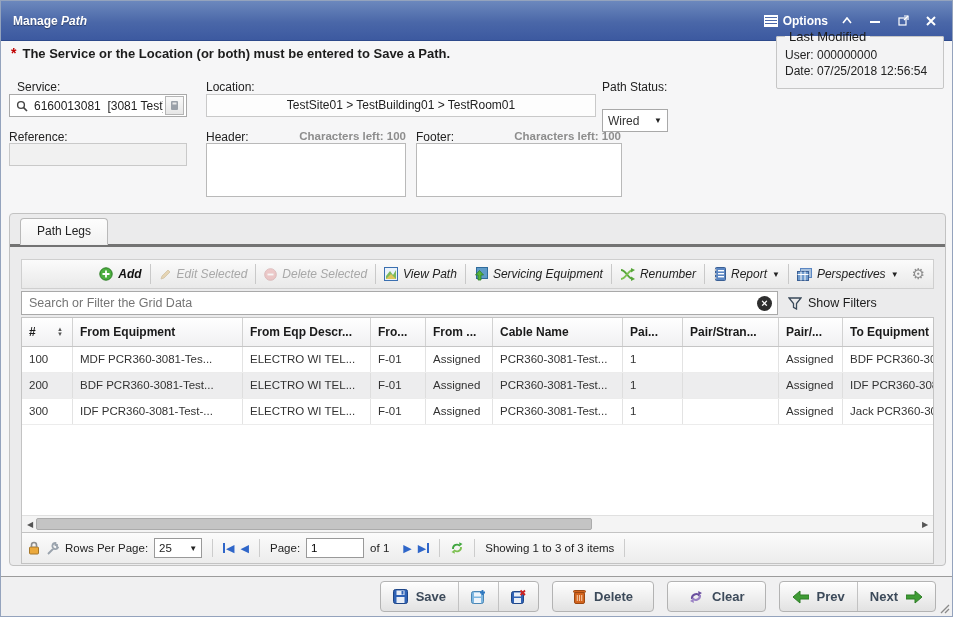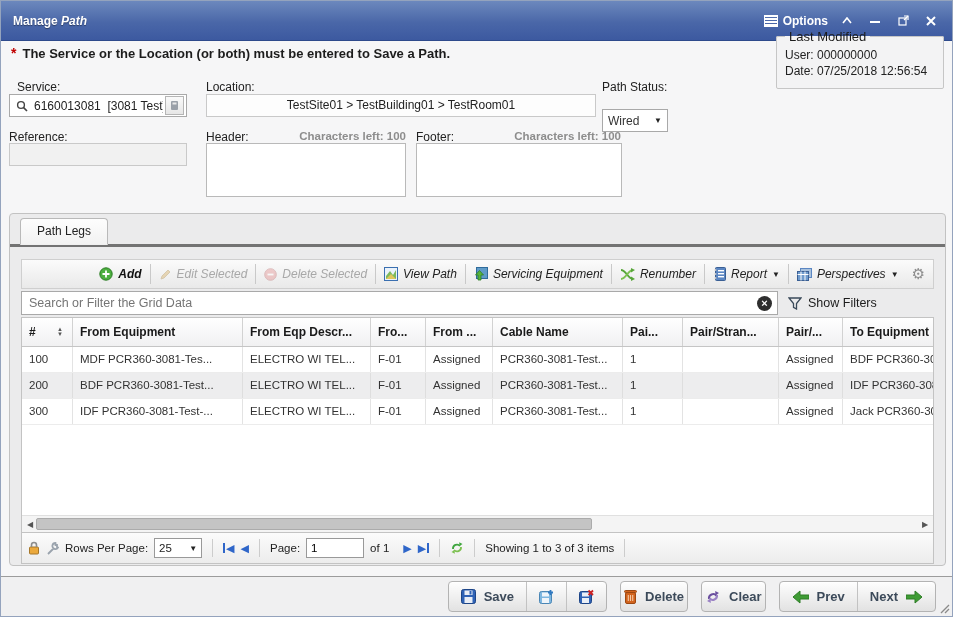--- a/index.html
+++ b/index.html
@@ -89,21 +89,21 @@
     justify-content:space-between;padding:0 4px;box-sizing:border-box;cursor:pointer;}
   .pginput{width:48px;height:18px;border:1px solid #999;font-size:11.5px;padding:0 4px;outline:none;
     font-family:"Liberation Sans",sans-serif;}
   .parrow{color:#2f66c9;font-size:11px;cursor:pointer;display:flex;align-items:center;gap:1px;}
   .pbar{display:inline-block;width:2px;height:10px;background:#2f66c9;}
   
   .bottombar{position:absolute;left:0;right:0;bottom:0;height:40px;background:#f0f0f1;border-top:1px solid #9c9c9c;
     display:flex;align-items:center;justify-content:flex-end;gap:13px;padding-right:16px;box-sizing:border-box;}
   .btn,.btngroup{height:29px;border:1px solid #b3b3b3;border-radius:4px;background:linear-gradient(#fefefe,#e2e2e2);
     display:flex;align-items:center;box-shadow:0 1px 0 rgba(255,255,255,.7) inset;}
-  .btn{padding:0 3px;gap:8px;cursor:pointer;font-weight:bold;font-size:13px;color:#3c4a5a;}
+  .btn{padding:0 20px;gap:8px;cursor:pointer;font-weight:bold;font-size:13px;color:#3c4a5a;}
   .btngroup .seg{height:100%;display:flex;align-items:center;gap:8px;padding:0 12px;cursor:pointer;
     font-weight:bold;font-size:13px;color:#3c4a5a;}
   .btngroup .seg + .seg{border-left:1px solid #c2c2c2;}
   .grip{position:absolute;right:2px;bottom:2px;cursor:nwse-resize;}
   svg{display:block;}
 </style>
 </head>
 <body>
 
 <div class="window">

